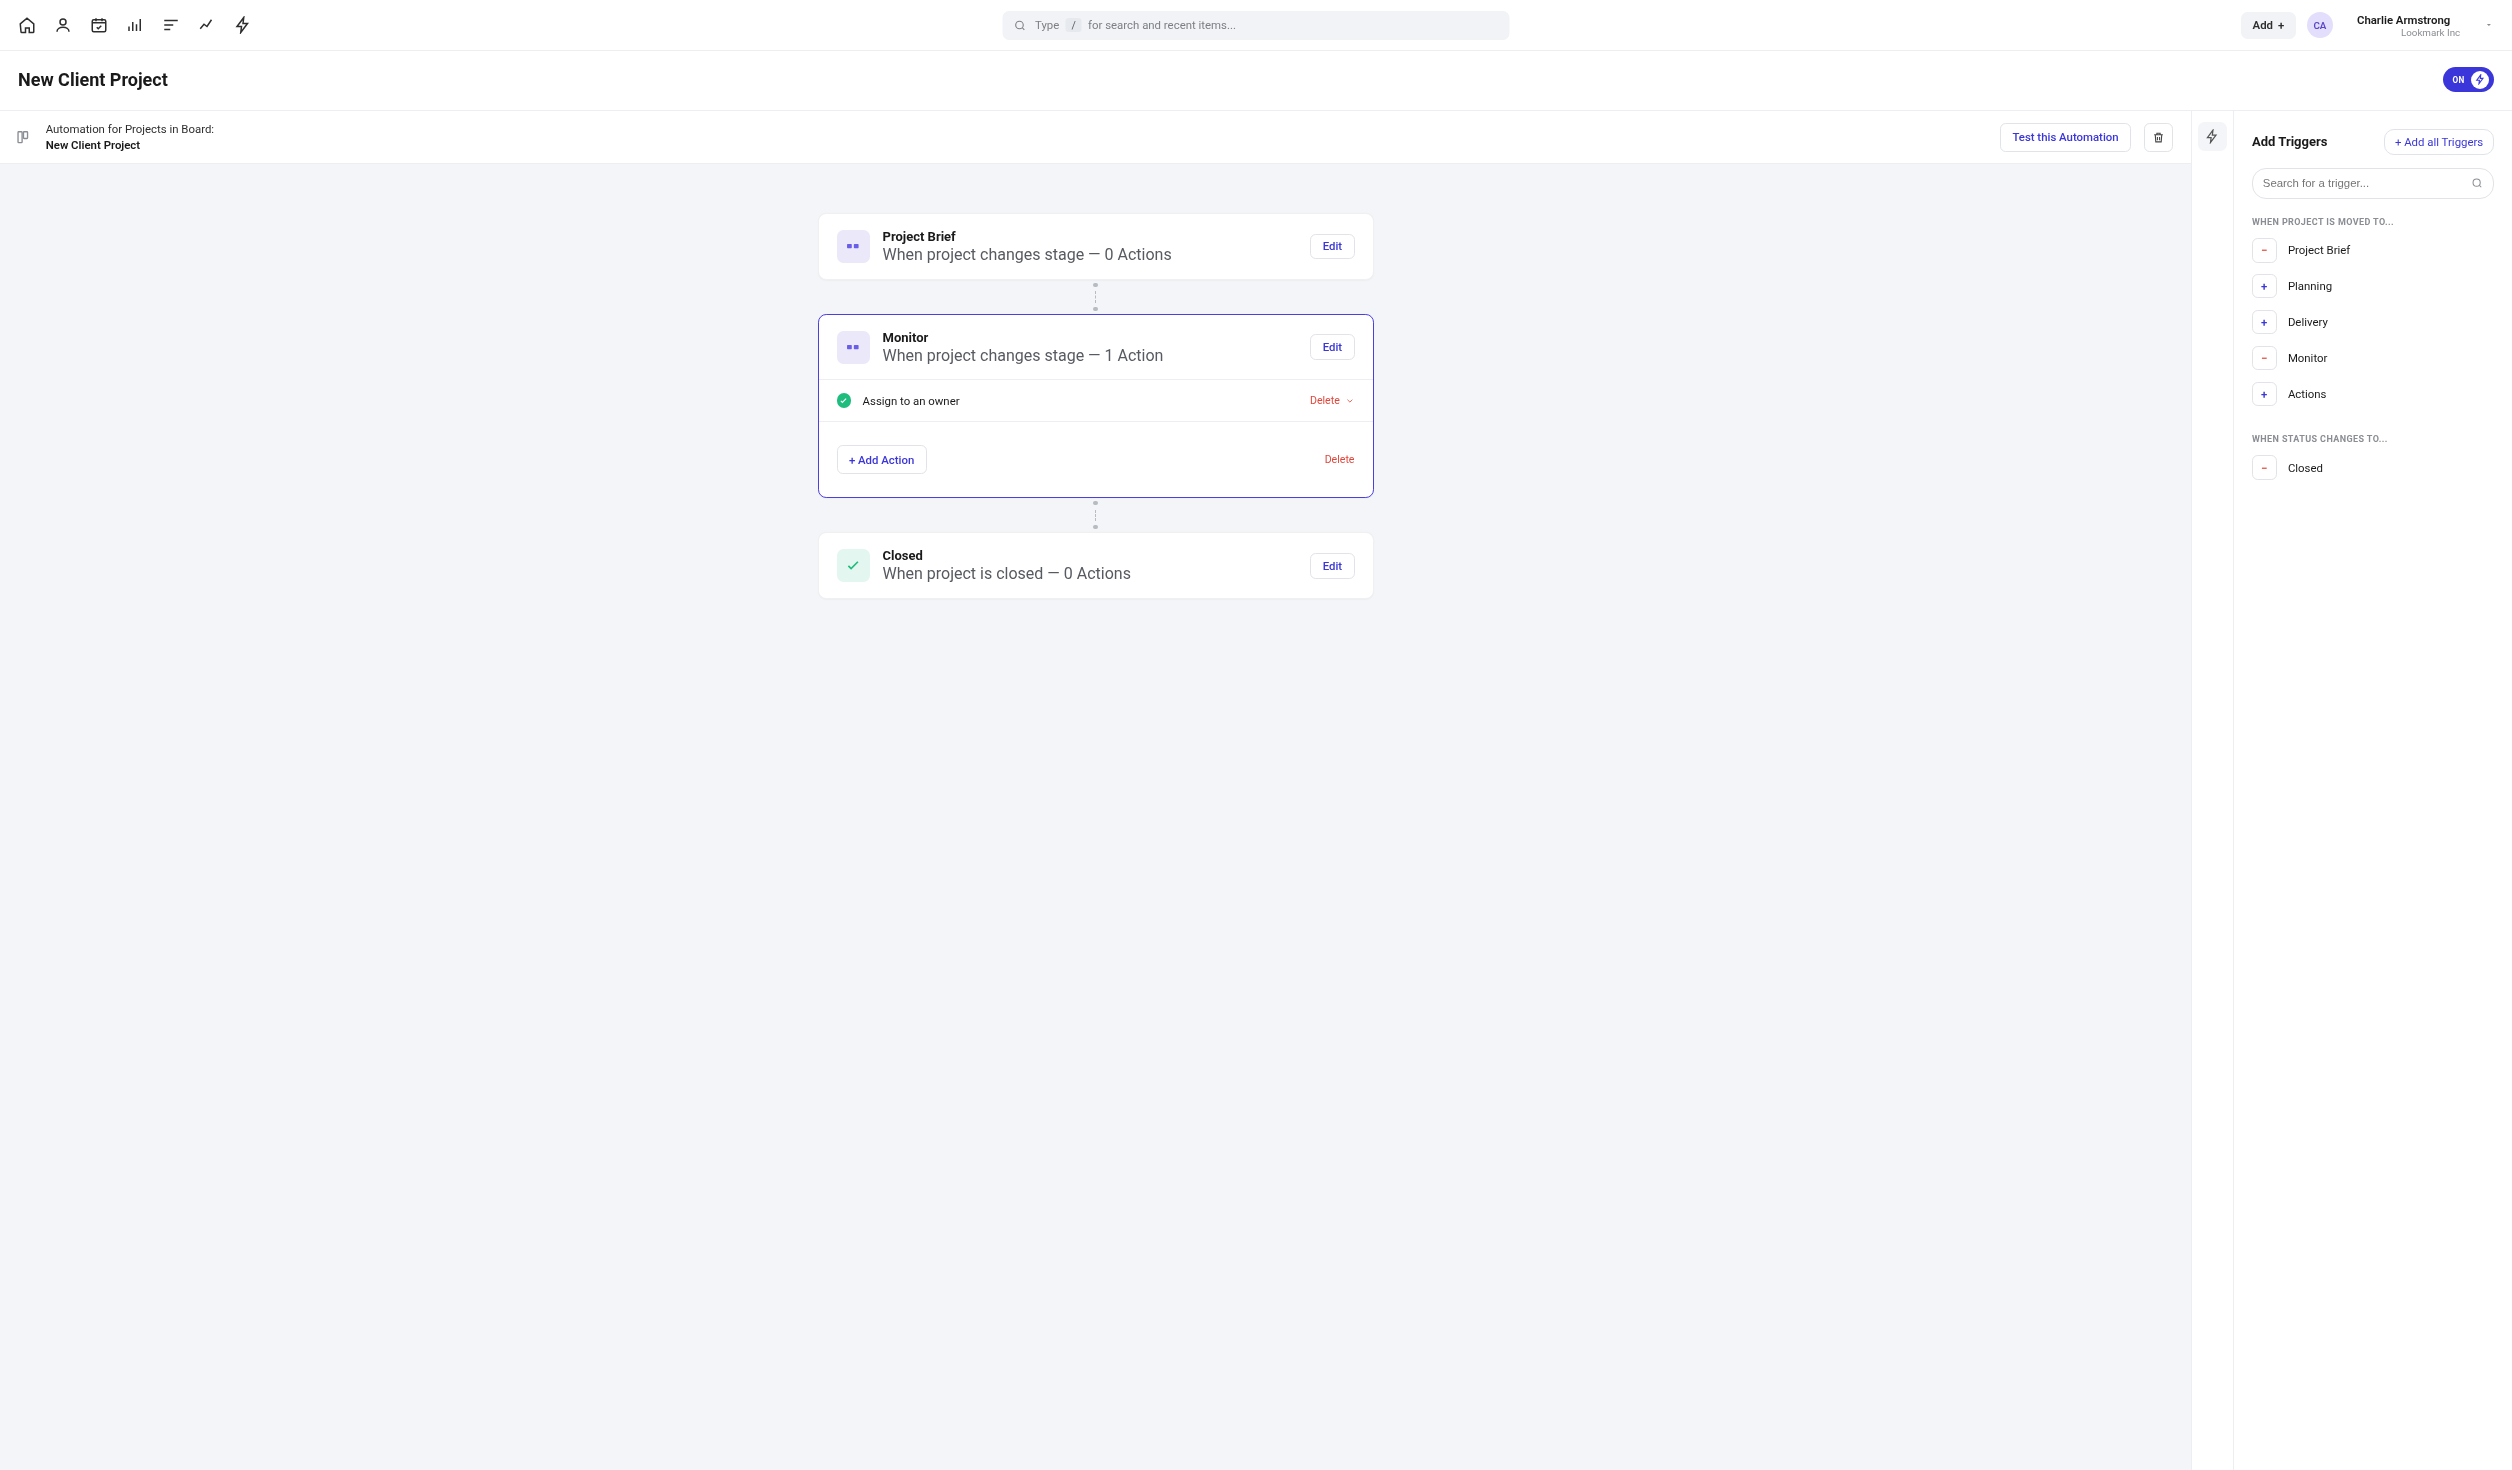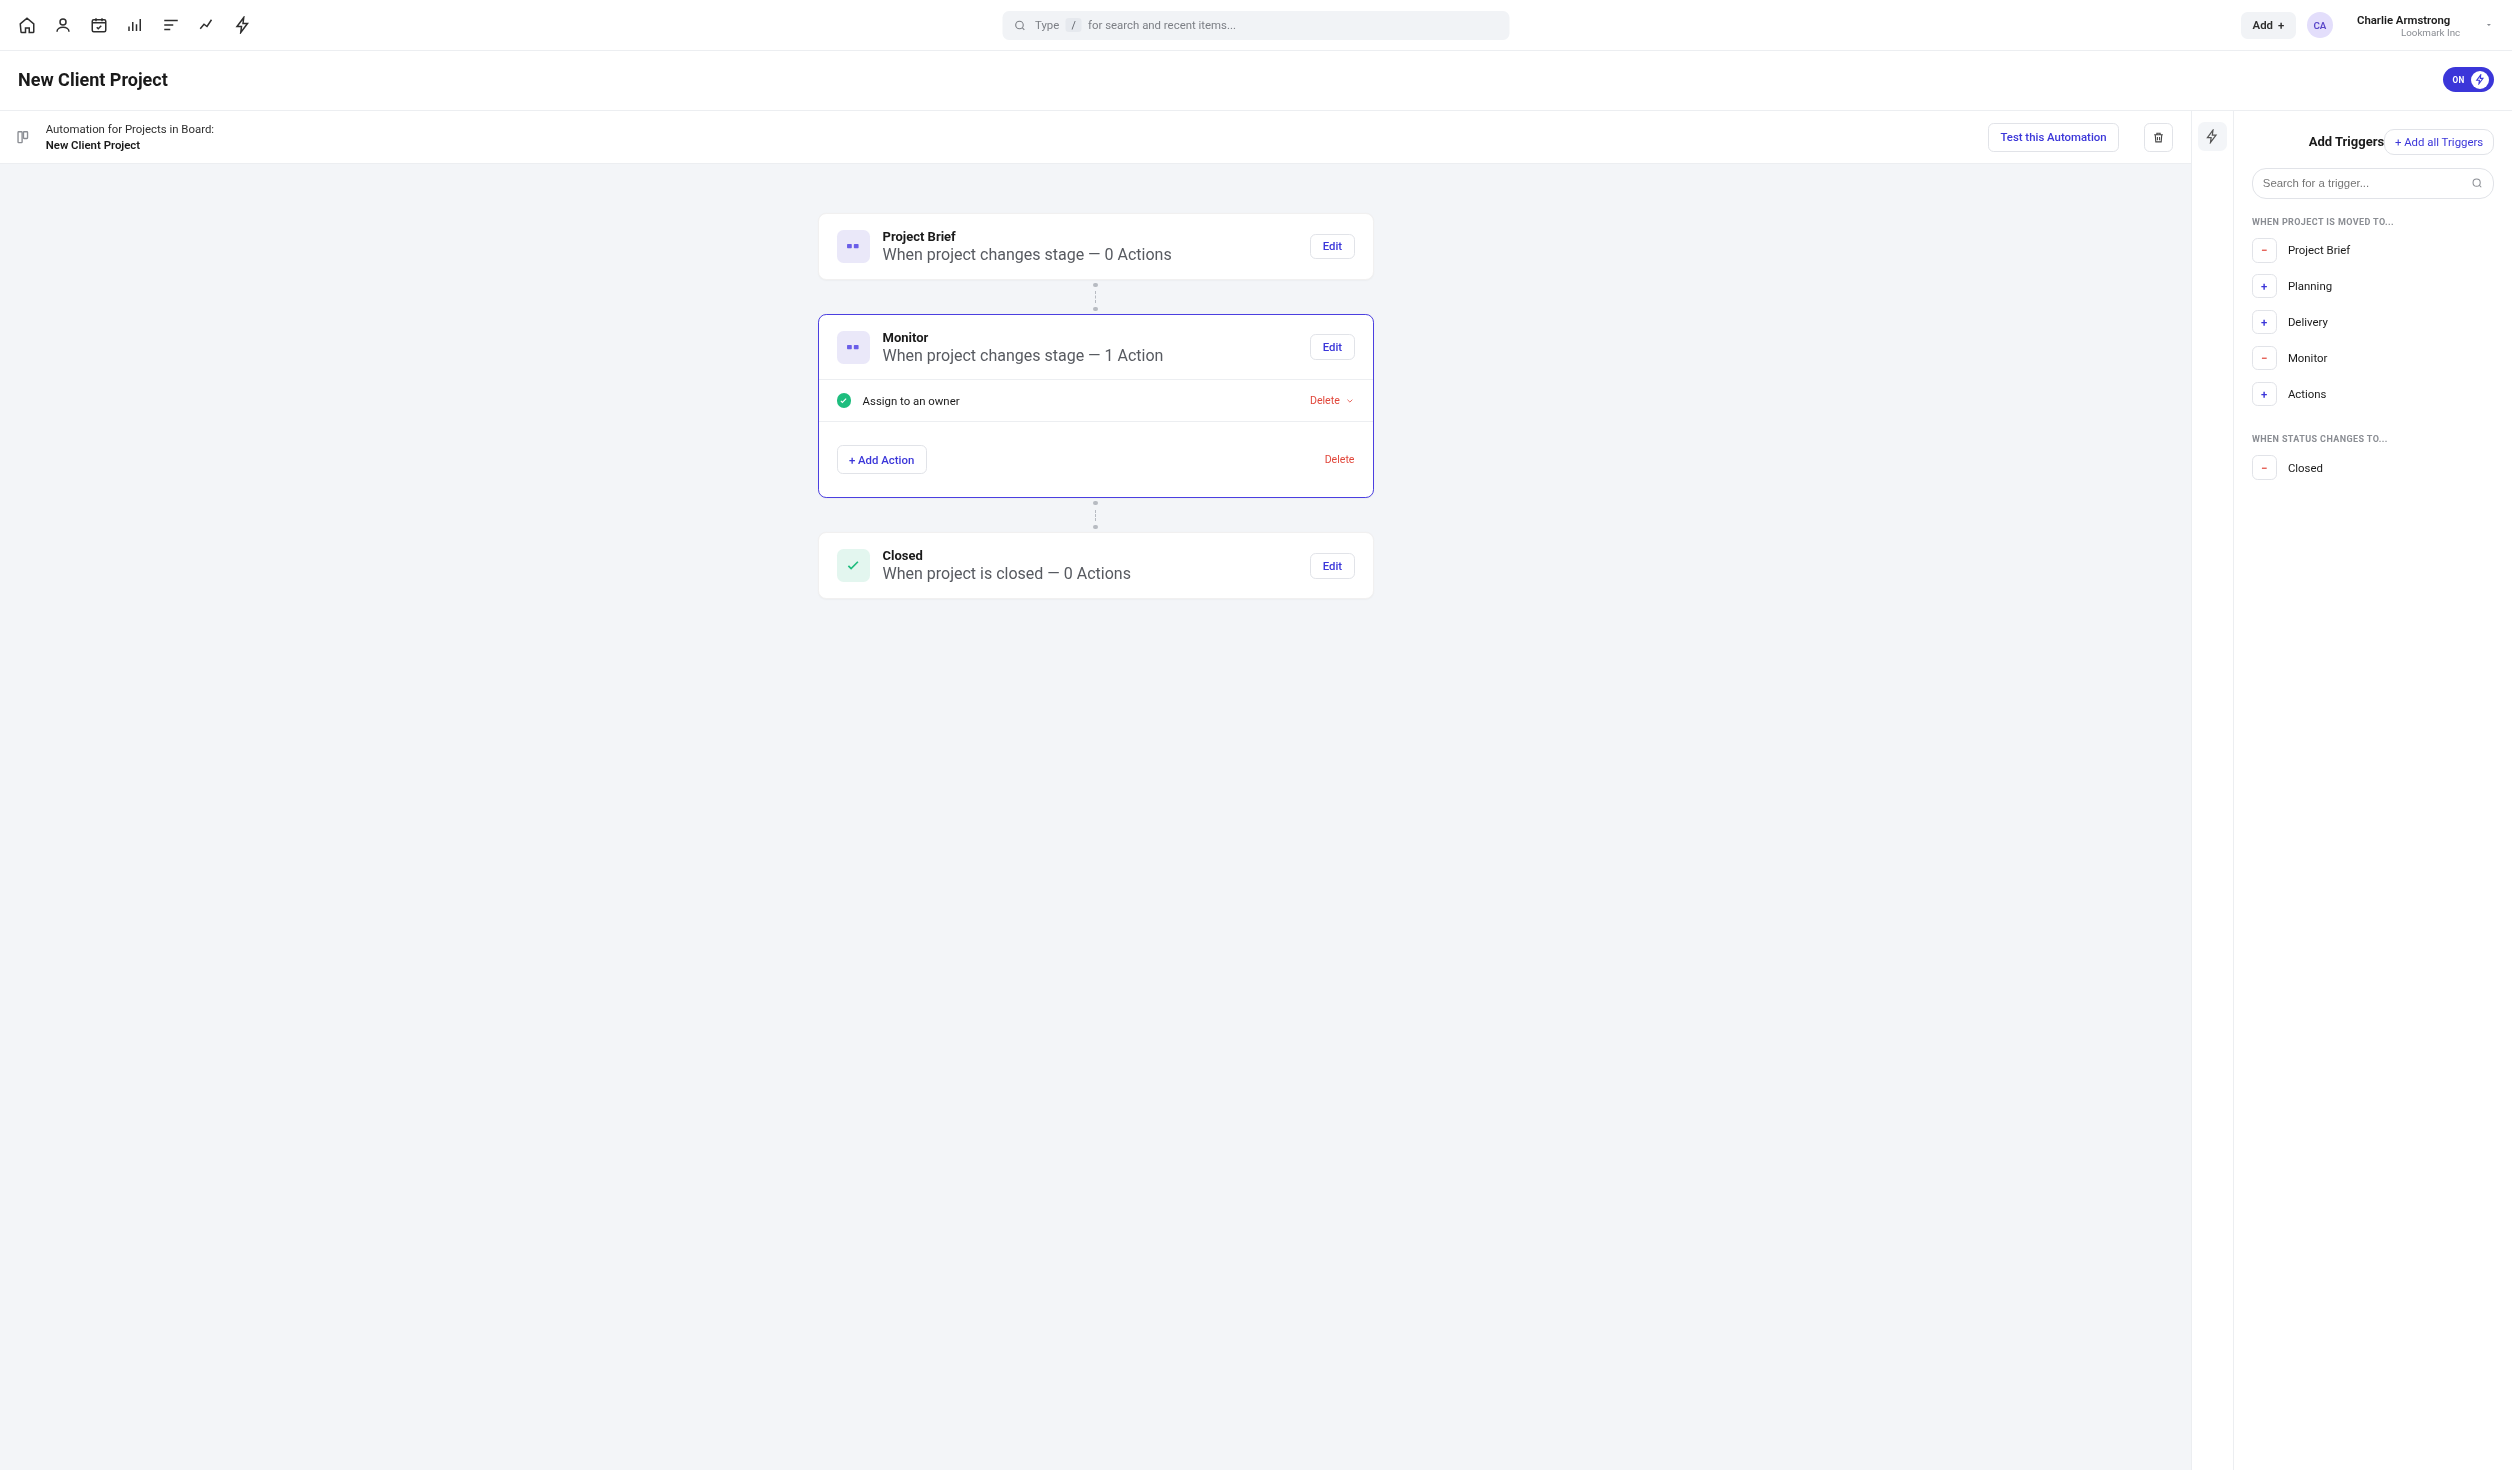--- a/index.html
+++ b/index.html
@@ -22,21 +22,21 @@
 .toggle { background:#3b36d9; border-radius:816px; padding:3.3px 4.9px 3.3px 9.8px; display:flex; align-items:center; gap:6.5px; cursor:pointer; }
 .toggle .lbl { color:#fff; font-size:8.2px; font-weight:700; letter-spacing:0.4px; }
 .toggle .knob { width:18px; height:18px; border-radius:50%; background:#fff; display:flex; align-items:center; justify-content:center; color:#3b36d9; }
 
 .body-row { display:flex; min-height: calc(100vh - 51px - 53px); }
 .left-col { flex:1; display:flex; flex-direction:column; border-right:0.8px solid #eceef1; }
 .context-bar { display:flex; align-items:center; padding:11.4px 18px 11.4px 16.3px; border-bottom:0.8px solid #eceef1; background:#fff; }
 .ctx-icon { width:19.6px; height:19.6px; color:#8a8d93; margin-right:9.8px; display:flex; align-items:center; }
 .ctx-text .ctx1 { font-size:11.4px; color:#2e2e2e; }
 .ctx-text .ctx2 { font-size:11.4px; font-weight:600; margin-top:1.6px; }
-.ctx-actions { margin-left:auto; display:flex; align-items:center; gap:25px; }
+.ctx-actions { margin-left:auto; display:flex; align-items:center; gap:13px; }
 .btn-outline { border:0.8px solid #e1e3e8; background:#fff; border-radius:5.7px; padding:6.5px 11.4px; font-size:11.4px; color:#3b36d9; font-weight:500; cursor:pointer; }
 .icon-btn { border:0.8px solid #e1e3e8; background:#fff; border-radius:5.7px; width:29px; height:29px; display:flex; align-items:center; justify-content:center; color:#444; cursor:pointer; }
 
 .canvas { flex:1; background:#f3f5f8; padding:49px 0 65px; overflow:auto; }
 .card-col { width:556px; margin:0 auto; display:flex; flex-direction:column; align-items:center; }
 .card { width:100%; background:#fff; border-radius:8.2px; box-shadow:0 0.8px 1.6px rgba(0,0,0,0.03); border:0.8px solid #f1f0f0; }
 .card.selected { border:1.6px solid #4b3fe0; }
 .card-header { display:flex; align-items:center; padding:14.7px 18px; }
 .card-icon { width:33px; height:33px; border-radius:6.5px; display:flex; align-items:center; justify-content:center; margin-right:13px; }
 .card-icon.purple { background:#eae8f9; color:#6a5ee8; }
@@ -52,21 +52,21 @@
 .add-action-btn { border:0.8px solid #e1e3e8; background:#fff; border-radius:5.7px; padding:6.5px 11.4px; color:#3b36d9; font-weight:500; cursor:pointer; }
 .footer-row .del2 { margin-left:auto; color:#e1463a; font-size:10.6px; cursor:pointer; }
 .connector { display:flex; flex-direction:column; align-items:center; gap:4.1px; padding:3.3px 0; }
 .connector .dot { width:4.1px; height:4.1px; border-radius:50%; background:#b7bbc2; }
 .connector .bar { width:0; height:11.4px; border-left:1.6px dashed #b7bbc2; }
 
 .rail { width:42px; border-right:0.8px solid #eceef1; padding-top:11.4px; display:flex; flex-direction:column; align-items:center; }
 .rail-btn { width:29px; height:29px; border-radius:6.5px; background:#f3f5f8; display:flex; align-items:center; justify-content:center; color:#555; cursor:pointer; }
 
 .right-col { width:278px; padding:18px; }
-.rc-head { display:flex; align-items:center; justify-content:flex-end; margin-bottom:13px; }
+.rc-head { display:flex; align-items:center; justify-content:space-between; margin-bottom:13px; }
 .rc-title { font-weight:700; font-size:13px; }
 .add-all { border:0.8px solid #e1e3e8; border-radius:10px; padding:4.9px 9.8px; color:#3b36d9; font-size:11.4px; cursor:pointer; }
 .trigger-search { border:0.8px solid #e1e3e8; border-radius:14px; height:31px; display:flex; align-items:center; padding:0 9.8px; margin-bottom:18px; }
 .trigger-search input { border:none; outline:none; flex:1; font-size:11.4px; background:transparent; }
 .trigger-search .sicon { color:#8a8d93; }
 .group-label { font-size:9px; font-weight:700; letter-spacing:0.4px; color:#8a8d93; text-transform:uppercase; margin:8.2px 0 11.4px; }
 .trigger-item { display:flex; align-items:center; gap:11.4px; margin-bottom:11.4px; cursor:pointer; }
 .trigger-item .tbtn { width:24.5px; height:24.5px; border:0.8px solid #e1e3e8; border-radius:5.7px; display:flex; align-items:center; justify-content:center; font-weight:600; }
 .trigger-item .tbtn.plus { color:#3b36d9; }
 .trigger-item .tbtn.minus { color:#e1463a; }

